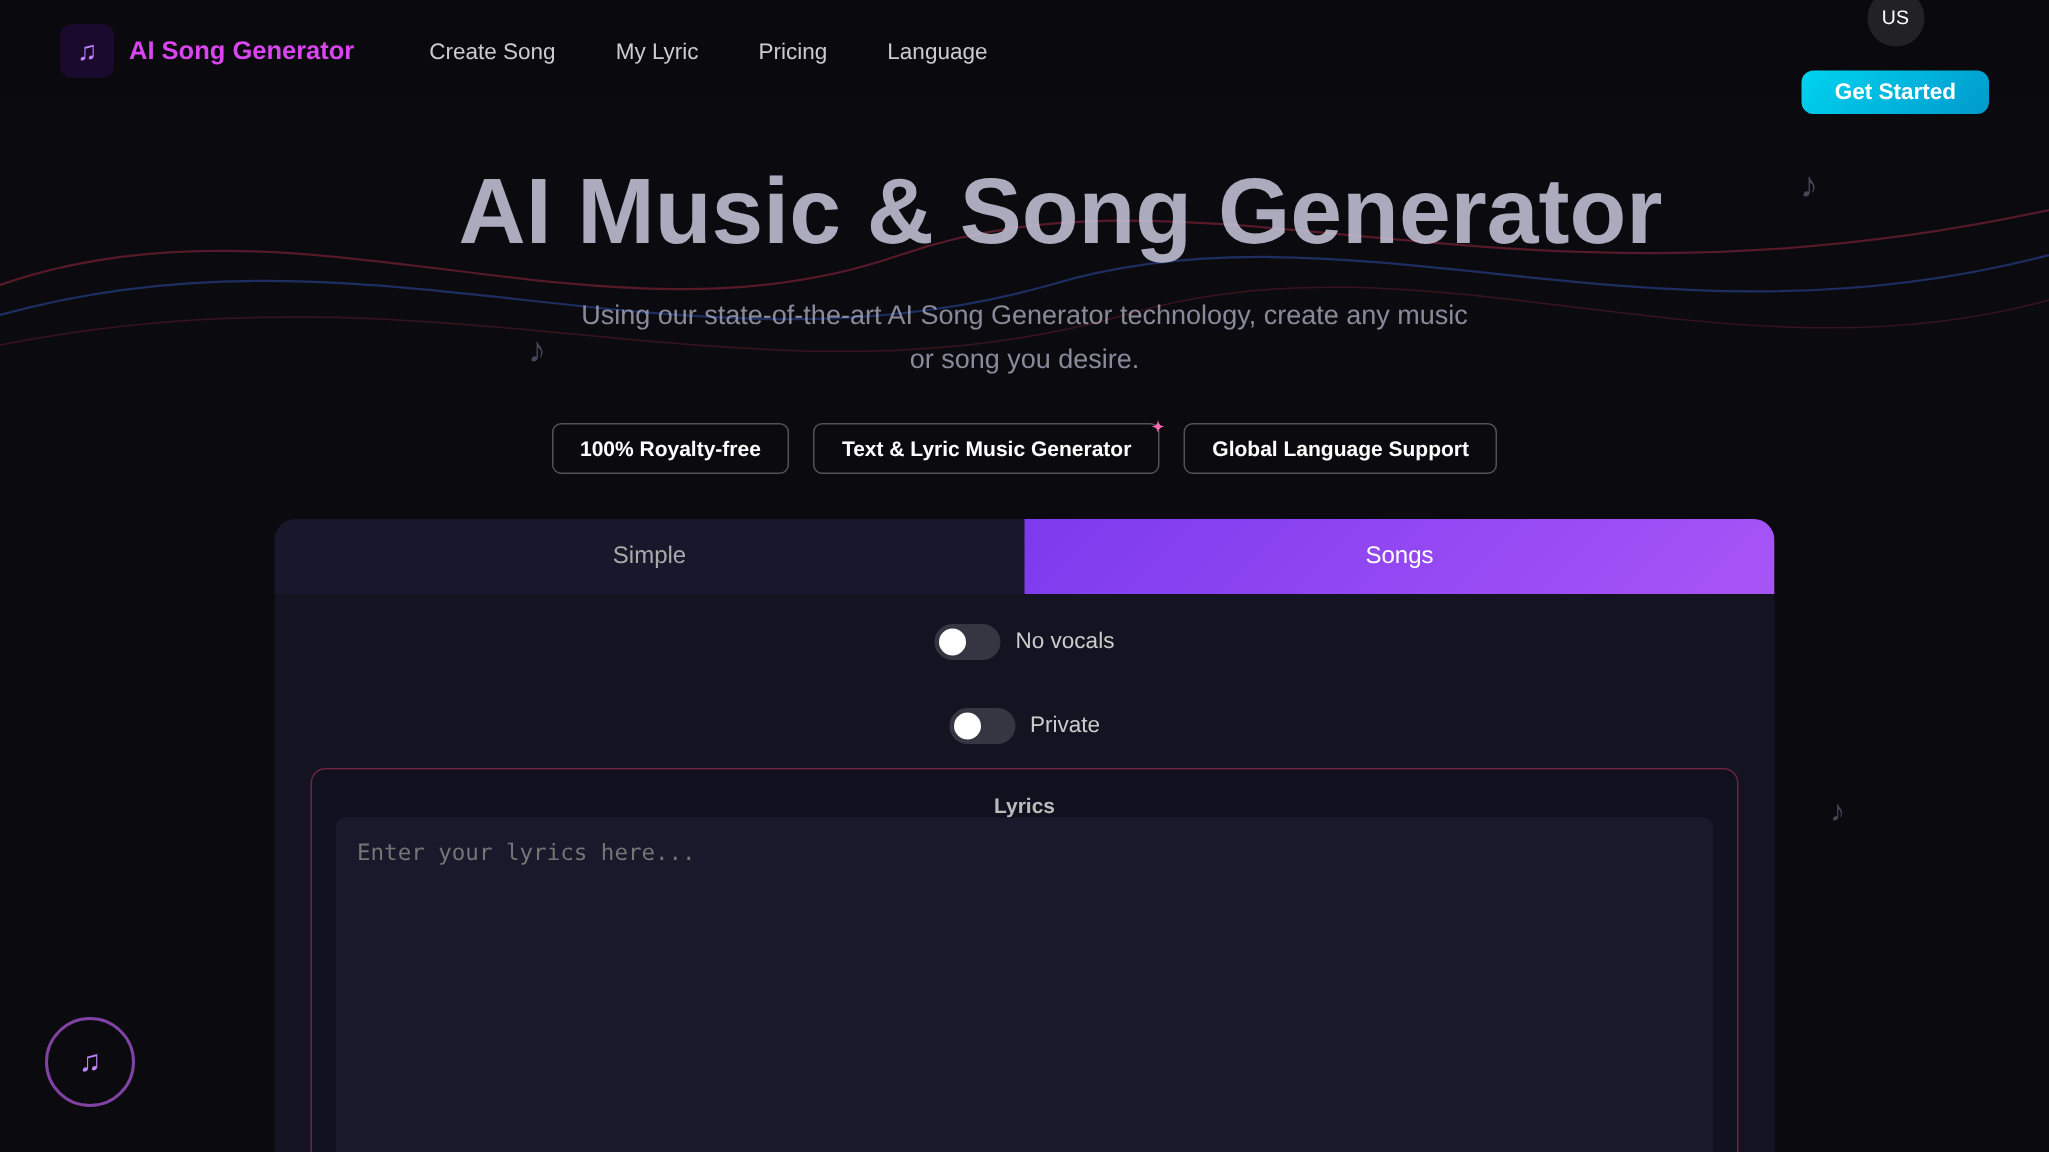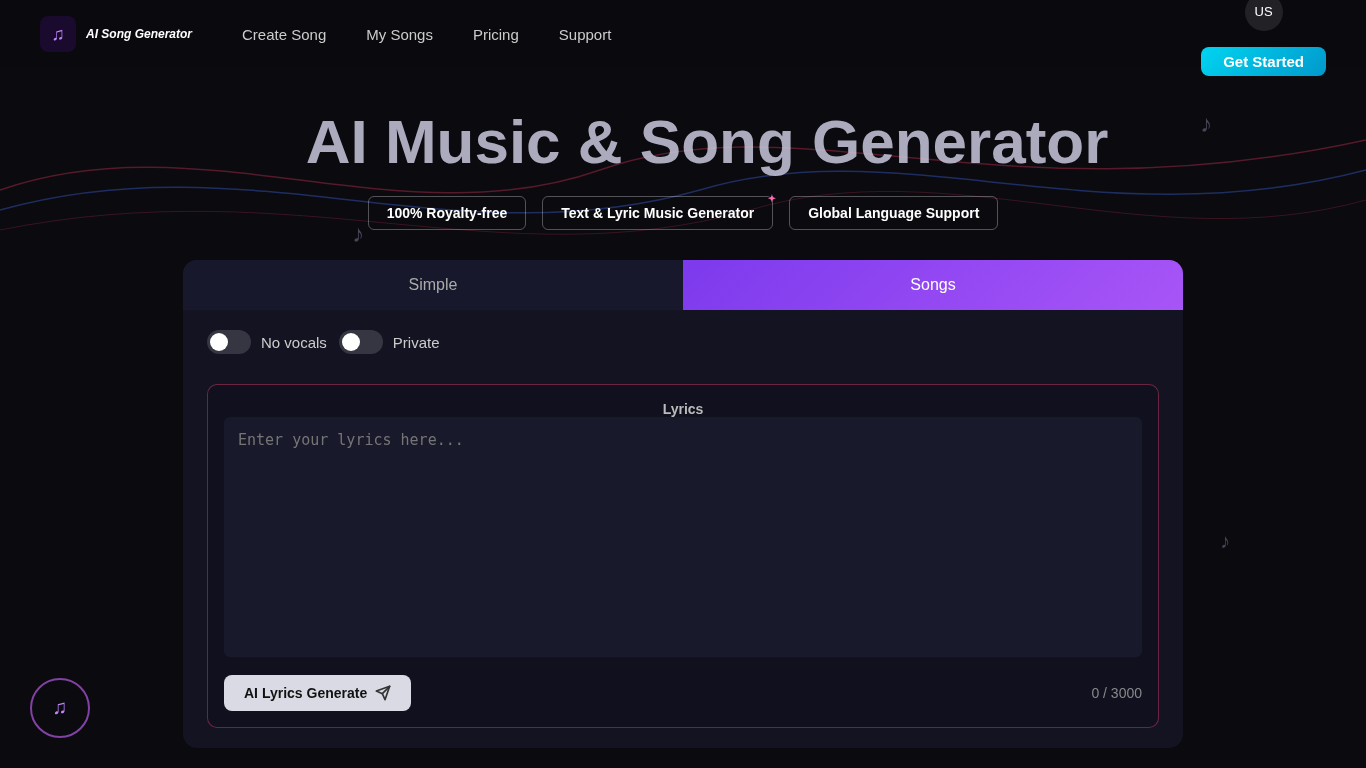--- a/index.html
+++ b/index.html
@@ -40,25 +40,24 @@
       gap: 10px;
       margin-right: 50px;
     }
 
     .brand-icon {
       width: 36px;
       height: 36px;
     }
 
     .brand-name {
-      font-size: 12px;
+      font-size: 17px;
       font-weight: 600;
-      color: #ffffff;
+      color: #d946ef;
       white-space: nowrap;
-      font-style: italic;
     }
 
     .nav-links {
       display: flex;
       gap: 40px;
       flex: 1;
     }
 
     .nav-link {
       font-size: 15px;
@@ -189,22 +188,23 @@
 
     
     .card-content {
       padding: 20px 24px;
     }
 
     
     .toggles-row {
       display: flex;
       align-items: center;
-      gap: 12px;
-      margin-bottom: 30px;
+      gap: 32px;
+      margin-bottom: 16px;
+      flex-direction: column;
     }
 
     .toggle-item {
       display: flex;
       align-items: center;
       gap: 10px;
     }
 
     .toggle-switch {
       width: 44px;
@@ -334,35 +334,36 @@
   <div class="navbar-brand">
     <svg class="brand-icon" viewBox="0 0 36 36" xmlns="http://www.w3.org/2000/svg">
       <rect width="36" height="36" rx="8" fill="#1a0a2e"></rect>
       <text x="18" y="24" text-anchor="middle" font-size="18" fill="#c084fc">♫</text>
     </svg>
     <span class="brand-name">AI Song Generator</span>
   </div>
 
   <div class="nav-links">
     <a class="nav-link">Create Song</a>
-    <a class="nav-link">My Songs</a>
+    <a class="nav-link">My Lyric</a>
     <a class="nav-link">Pricing</a>
-    <a class="nav-link">Support</a>
+    <a class="nav-link">Language</a>
   </div>
 
   <div class="navbar-right">
     <div class="language-selector">
       <span>US</span>
     </div>
     <button class="get-started-btn">Get Started</button>
   </div>
 </nav>
 
 <section class="hero">
   <h1 class="hero-title">AI Music &amp; Song Generator</h1>
+  <p class="hero-subtitle">Using our state-of-the-art AI Song Generator technology, create any music or song you desire.</p>
 
   <div class="badges">
     <div class="badge">100% Royalty-free</div>
     <div class="badge badge-sparkle">Text &amp; Lyric Music Generator</div>
     <div class="badge">Global Language Support</div>
   </div>
 
   <div class="main-card">
 
     <div class="tabs">

